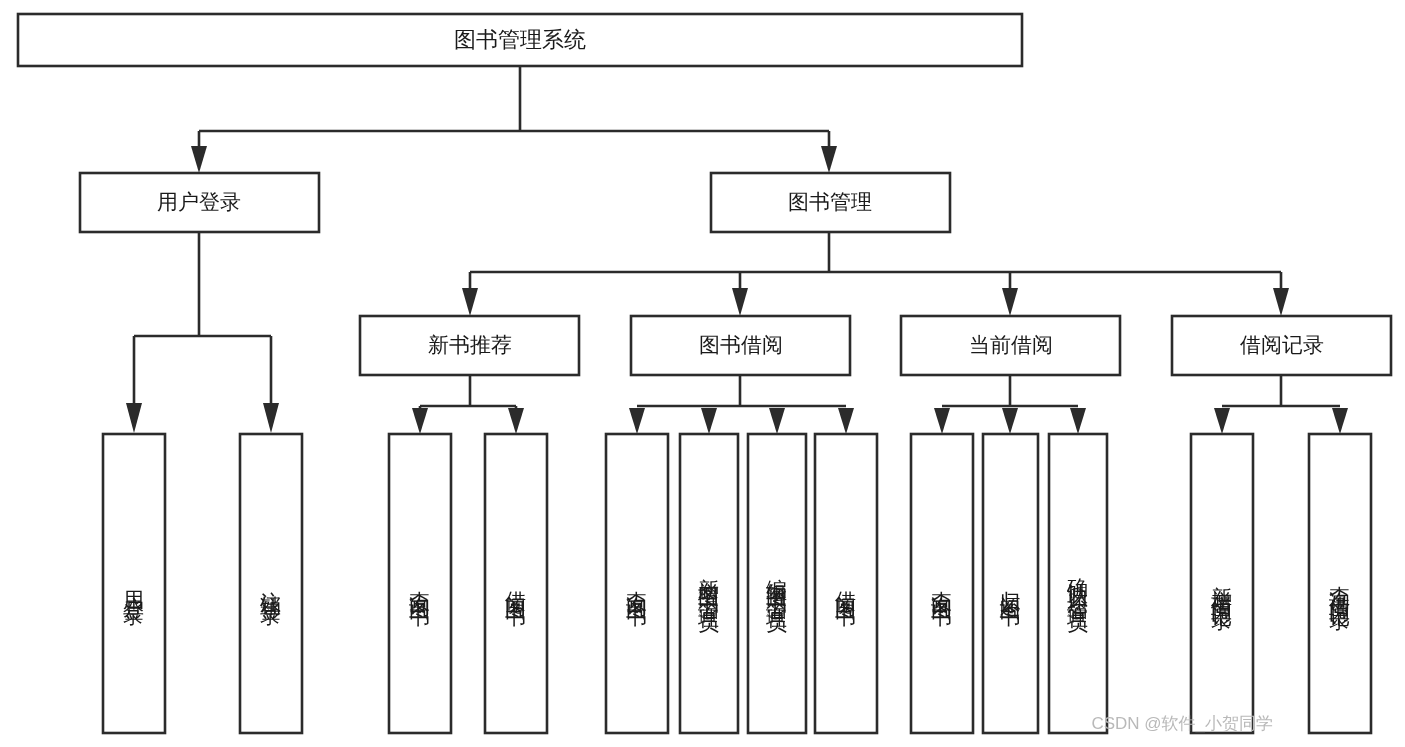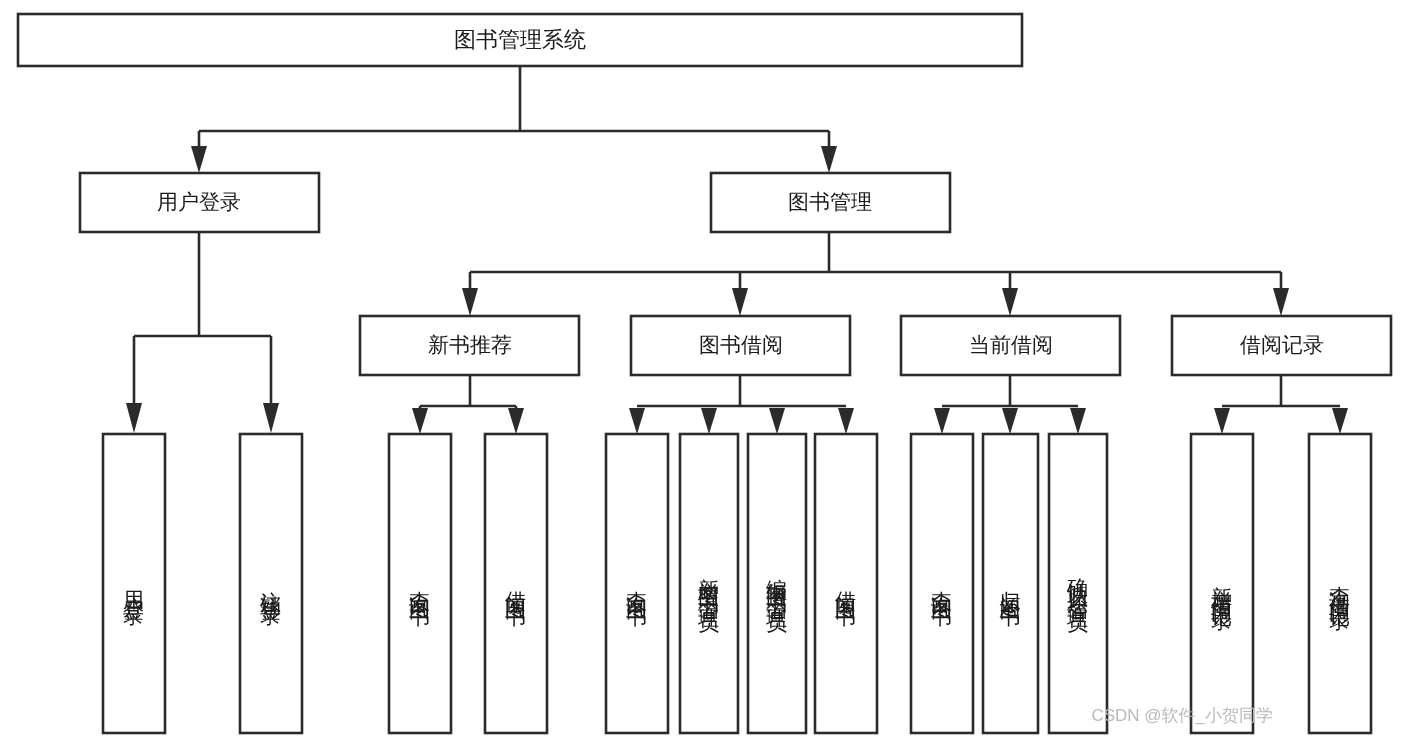--- a/index.html
+++ b/index.html
@@ -64,21 +64,21 @@
     line-height: 1;
     display: flex;
     align-items: center;
     justify-content: center;
     white-space: nowrap;
     pointer-events: none;
   }
   .watermark {
     position: absolute;
     right: 8px;
-    bottom: 20px;
+    bottom: 12px;
     font-family: "Liberation Sans", "DejaVu Sans", sans-serif;
     font-size: 17px;
     color: #b9b9b9;
     white-space: nowrap;
   }
 </style>
 </head>
 <body>
 
 <div id="diagram-root">

